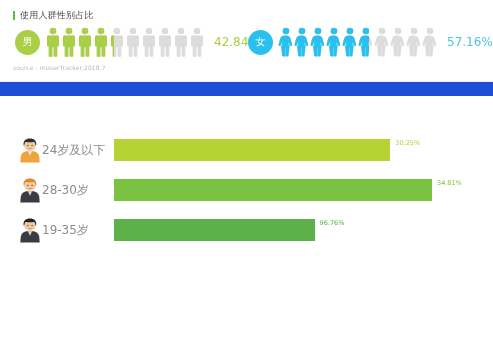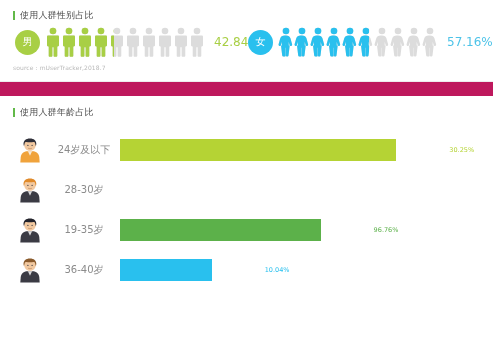--- a/index.html
+++ b/index.html
@@ -11,21 +11,21 @@
     height: 338px;
     background: #ffffff;
     font-family: "DejaVu Sans", "Liberation Sans", sans-serif;
     overflow: hidden;
     position: relative;
   }
   .page {
     width: 493px;
     height: 338px;
     position: relative;
-    background: #be185d;
+    background: #1d4ed8;
     box-sizing: border-box;
     padding-left: 10px;
   }
 
   
   .section-title {
     display: flex;
     align-items: center;
     font-size: 9px;
     color: #4a4a4a;
@@ -149,35 +149,33 @@
     align-items: center;
   }
   .avatar {
     width: 24px;
     height: 26px;
     flex: none;
     margin-left: 18px;
   }
   .avatar svg { display: block; }
   .age-label {
-    font-size: 10px;
+    font-size: 12px;
     color: #8b8b8b;
     width: 72px;
     flex: none;
-    margin-left: 6px;
+    margin-left: 0;
     white-space: nowrap;
-    text-align: center;
   }
   .bar-track {
     position: relative;
     flex: 1;
     height: 22px;
     display: flex;
-    align-items: center;
-    gap: 48px;
+    align-items: flex-start;
   }
   .bar {
     height: 22px;
     flex: none;
   }
   .bar-value {
     font-size: 6.5px;
     margin-left: 5px;
     white-space: nowrap;
   }
@@ -424,24 +422,20 @@
         <div class="gender-pct female">57.16%</div>
       </div>
 
     </div>
 
     <div class="source">source : mUserTracker,2018.7</div>
   </div>
 
   <div class="age-card">
 
-    <div class="section-title age-title">
-      <span class="title-bar"></span>
-      <span>使用人群年龄占比</span>
-    </div>
 
     <div class="age-rows" id="age-rows">
         <div class="age-row">
           <div class="avatar">
             <svg width="24" height="26" viewBox="0 0 24 26">
               <path d="M12 2.2c3.6 0 5.9 2.1 5.9 5.2 0 3.4-2.4 6.3-5.9 6.3S6.1 10.8 6.1 7.4c0-3.1 2.3-5.2 5.9-5.2z" fill="#f2c9a0"></path>
               <path d="M12 1.4c4 0 6.3 2.2 6.3 5.3 0 .9-.2 1.7-.5 2.3l-.8-3c-.2-.8-.7-1-1.5-1-1.2 0-2.3.3-3.6.3s-2.4-.3-3.6-.3c-.8 0-1.3.2-1.5 1l-.8 3c-.3-.6-.5-1.4-.5-2.3 0-3.1 2.4-5.3 6.3-5.3z" fill="#2f2f38"></path>
               <ellipse cx="8.6" cy="9" rx=".8" ry="1" fill="#f2c9a0"></ellipse>
               <ellipse cx="15.4" cy="9" rx=".8" ry="1" fill="#f2c9a0"></ellipse>
               <circle cx="9.9" cy="8.4" r=".6" fill="#3a3a42"></circle>
@@ -465,20 +459,24 @@
               <ellipse cx="8.6" cy="9" rx=".8" ry="1" fill="#f2c9a0"></ellipse>
               <ellipse cx="15.4" cy="9" rx=".8" ry="1" fill="#f2c9a0"></ellipse>
               <circle cx="9.9" cy="8.4" r=".6" fill="#3a3a42"></circle>
               <circle cx="14.1" cy="8.4" r=".6" fill="#3a3a42"></circle>
               <path d="M10.3 11.4c.5.5 2.9.5 3.4 0" stroke="#c08a63" stroke-width=".7" fill="none" stroke-linecap="round"></path>
               <path d="M9.6 14.3h4.8c4.1 0 6.6 2.4 6.9 6.2l.4 5.1H2.3l.4-5.1c.3-3.8 2.8-6.2 6.9-6.2z" fill="#3b3b44"></path>
               <path d="M9.9 14.3h4.2l-2.1 4.4z" fill="#f6f6f6" opacity=".85"></path>
             </svg>
           </div>
           <div class="age-label">28-30岁</div>
+          <div class="bar-track">
+            <div class="bar" style="width: 318px; background: rgb(124, 194, 66);"></div>
+            <div class="bar-value" style="color: rgb(124, 194, 66);">34.81%</div>
+          </div>
         </div>
         <div class="age-row">
           <div class="avatar">
             <svg width="24" height="26" viewBox="0 0 24 26">
               <path d="M12 2.2c3.6 0 5.9 2.1 5.9 5.2 0 3.4-2.4 6.3-5.9 6.3S6.1 10.8 6.1 7.4c0-3.1 2.3-5.2 5.9-5.2z" fill="#f2c9a0"></path>
               <path d="M12 1.4c4 0 6.3 2.2 6.3 5.3 0 .9-.2 1.7-.5 2.3l-.8-3c-.2-.8-.7-1-1.5-1-1.2 0-2.3.3-3.6.3s-2.4-.3-3.6-.3c-.8 0-1.3.2-1.5 1l-.8 3c-.3-.6-.5-1.4-.5-2.3 0-3.1 2.4-5.3 6.3-5.3z" fill="#23232b"></path>
               <ellipse cx="8.6" cy="9" rx=".8" ry="1" fill="#f2c9a0"></ellipse>
               <ellipse cx="15.4" cy="9" rx=".8" ry="1" fill="#f2c9a0"></ellipse>
               <circle cx="9.9" cy="8.4" r=".6" fill="#3a3a42"></circle>
               <circle cx="14.1" cy="8.4" r=".6" fill="#3a3a42"></circle>
@@ -486,36 +484,16 @@
               <path d="M9.6 14.3h4.8c4.1 0 6.6 2.4 6.9 6.2l.4 5.1H2.3l.4-5.1c.3-3.8 2.8-6.2 6.9-6.2z" fill="#3b3b44"></path>
               <path d="M9.9 14.3h4.2l-2.1 4.4z" fill="#f6f6f6" opacity=".85"></path>
             </svg>
           </div>
           <div class="age-label">19-35岁</div>
           <div class="bar-track">
             <div class="bar" style="width: 200.611px; background: rgb(92, 177, 74);"></div>
             <div class="bar-value" style="color: rgb(92, 177, 74);">96.76%</div>
           </div>
         </div>
-        <div class="age-row">
-          <div class="avatar">
-            <svg width="24" height="26" viewBox="0 0 24 26">
-              <path d="M12 2.2c3.6 0 5.9 2.1 5.9 5.2 0 3.4-2.4 6.3-5.9 6.3S6.1 10.8 6.1 7.4c0-3.1 2.3-5.2 5.9-5.2z" fill="#f2c9a0"></path>
-              <path d="M12 1.4c4 0 6.3 2.2 6.3 5.3 0 .9-.2 1.7-.5 2.3l-.8-3c-.2-.8-.7-1-1.5-1-1.2 0-2.3.3-3.6.3s-2.4-.3-3.6-.3c-.8 0-1.3.2-1.5 1l-.8 3c-.3-.6-.5-1.4-.5-2.3 0-3.1 2.4-5.3 6.3-5.3z" fill="#8a5a2b"></path>
-              <ellipse cx="8.6" cy="9" rx=".8" ry="1" fill="#f2c9a0"></ellipse>
-              <ellipse cx="15.4" cy="9" rx=".8" ry="1" fill="#f2c9a0"></ellipse>
-              <circle cx="9.9" cy="8.4" r=".6" fill="#3a3a42"></circle>
-              <circle cx="14.1" cy="8.4" r=".6" fill="#3a3a42"></circle>
-              <path d="M10.3 11.4c.5.5 2.9.5 3.4 0" stroke="#c08a63" stroke-width=".7" fill="none" stroke-linecap="round"></path>
-              <path d="M9.6 14.3h4.8c4.1 0 6.6 2.4 6.9 6.2l.4 5.1H2.3l.4-5.1c.3-3.8 2.8-6.2 6.9-6.2z" fill="#3b3b44"></path>
-              <path d="M9.9 14.3h4.2l-2.1 4.4z" fill="#f6f6f6" opacity=".85"></path>
-            </svg>
-          </div>
-          <div class="age-label">36-40岁</div>
-          <div class="bar-track">
-            <div class="bar" style="width: 91.7185px; background: rgb(41, 192, 238);"></div>
-            <div class="bar-value" style="color: rgb(41, 192, 238);">10.04%</div>
-          </div>
-        </div>
       </div>
   </div>
 
 </div>
 
 </body></html>

